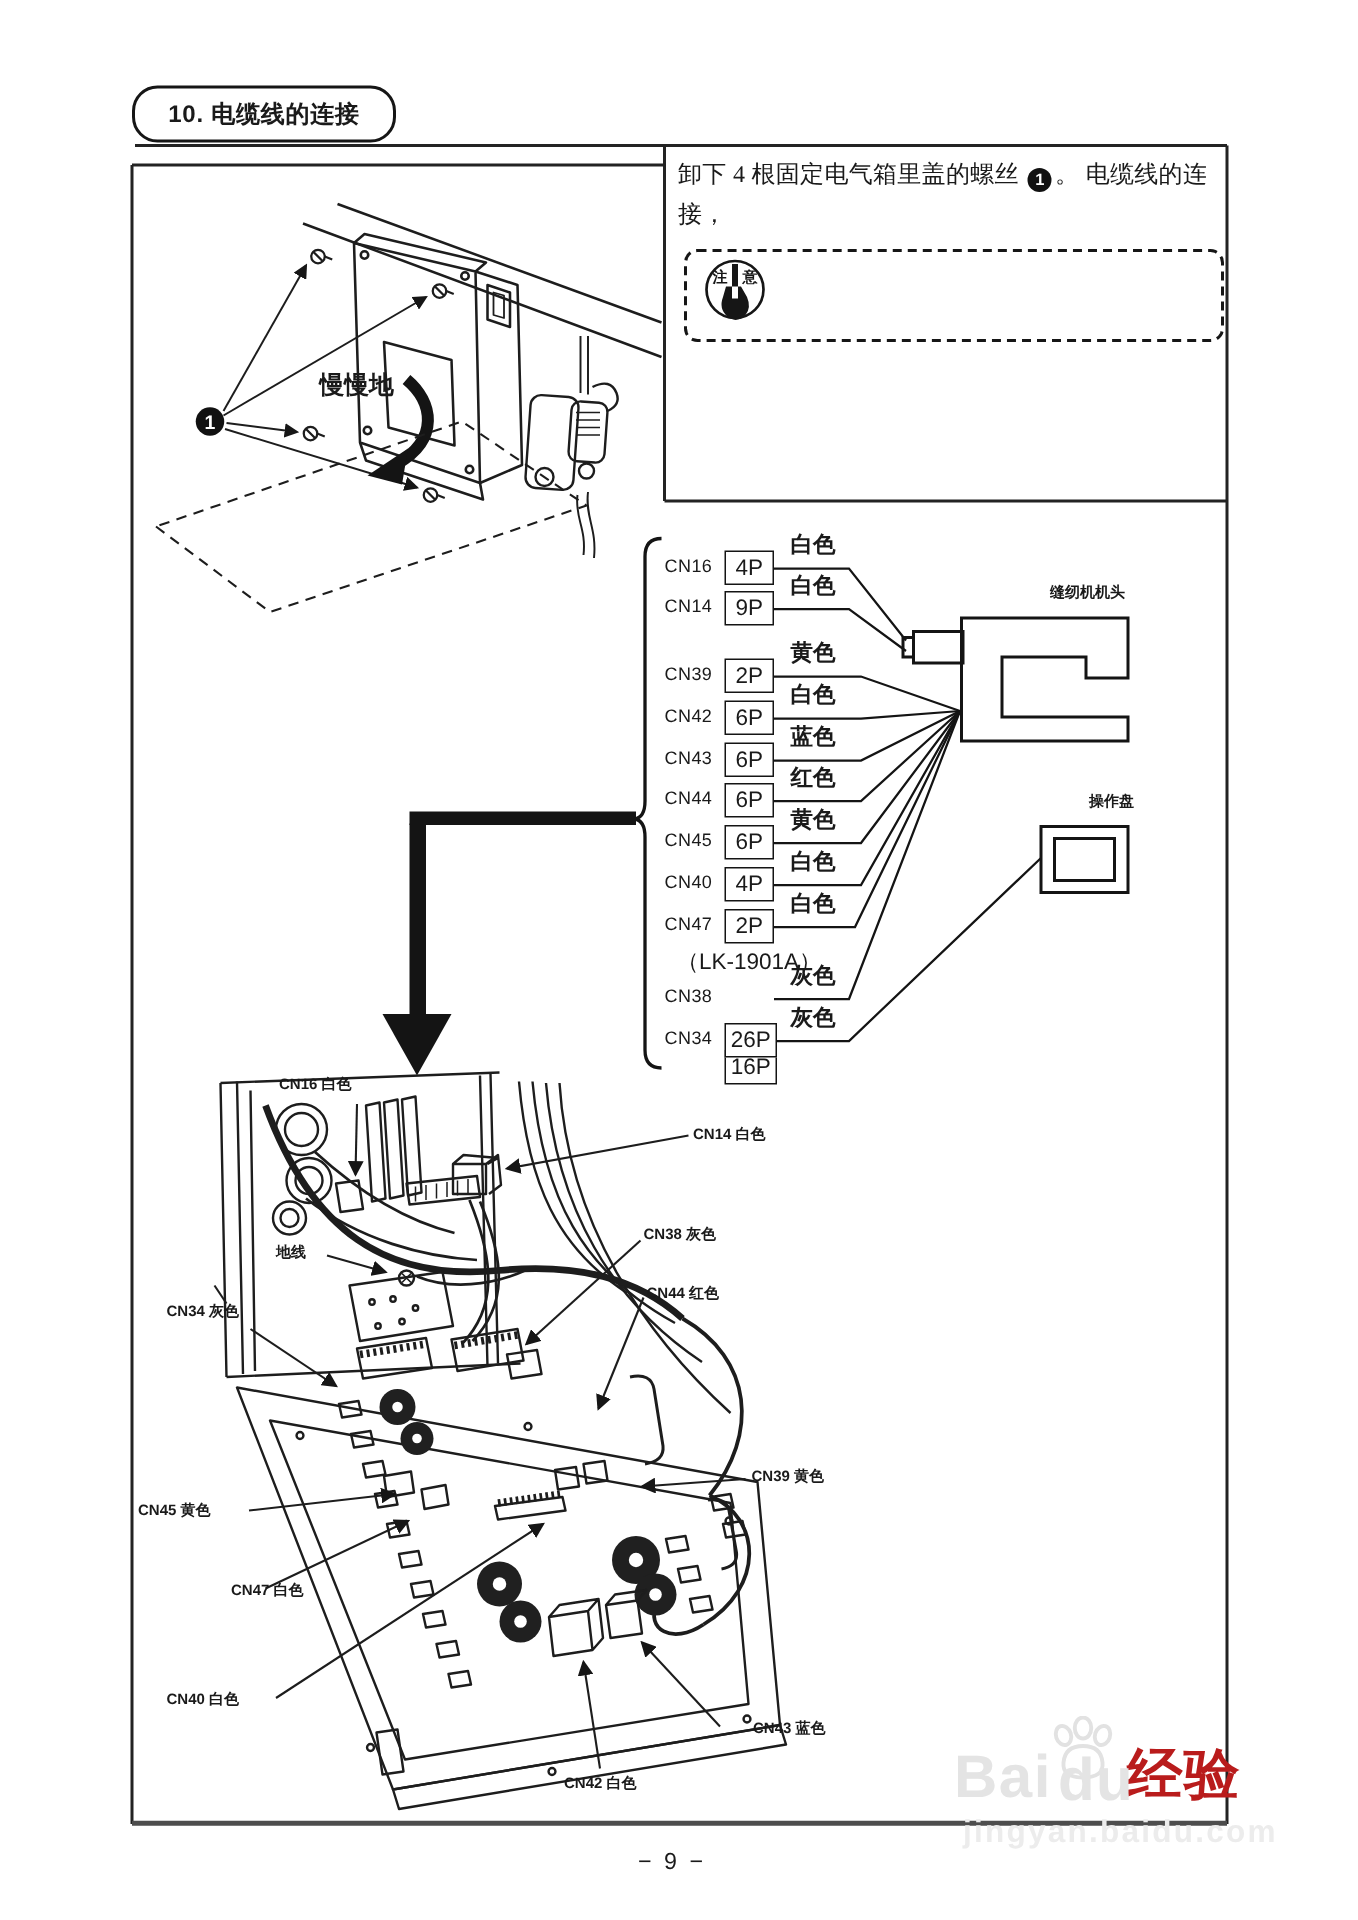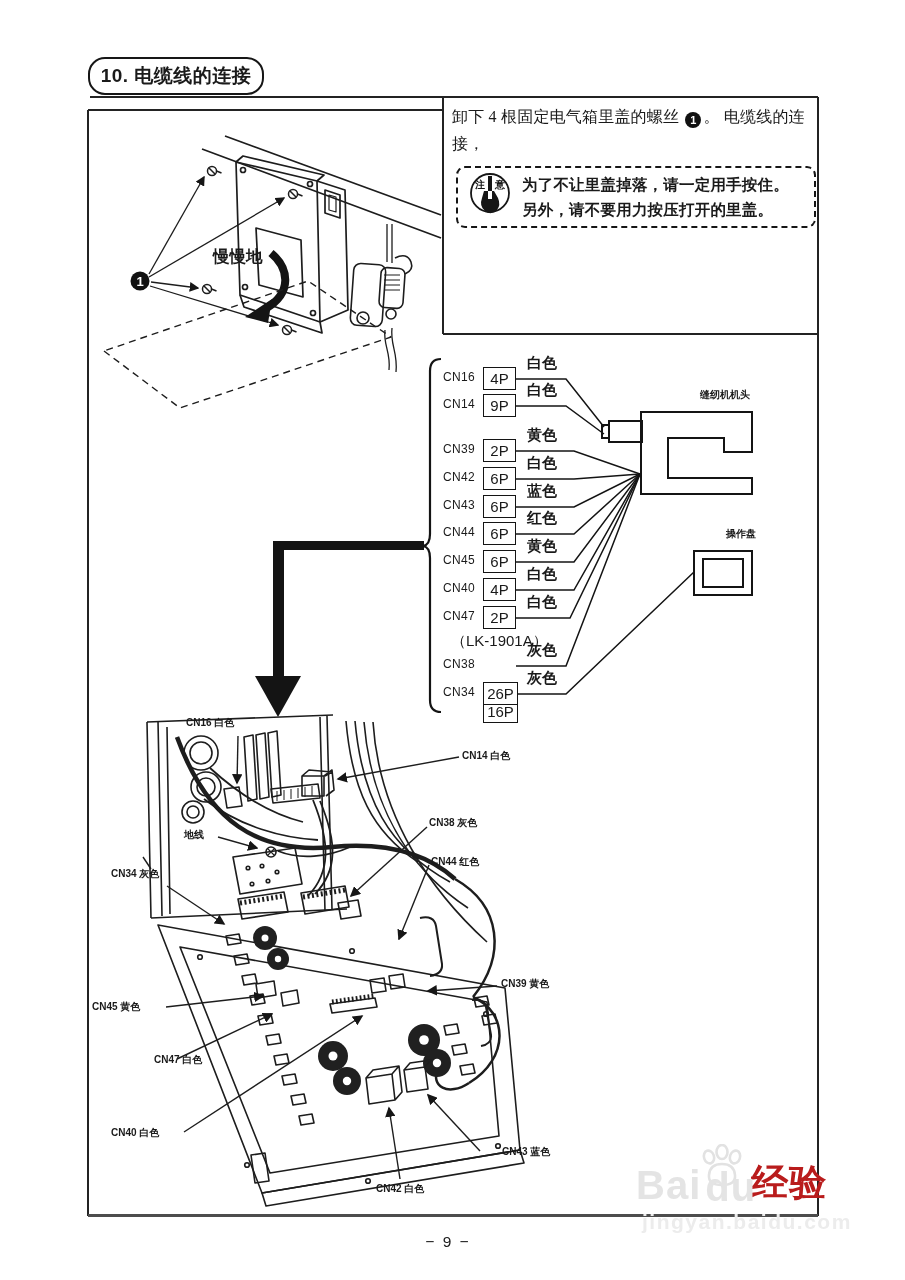--- a/index.html
+++ b/index.html
@@ -2,21 +2,21 @@
 <html><head>
 <meta charset="utf-8">
 <style>
   html,body{margin:0;padding:0;background:#fff;}
   #page{position:relative;width:905px;height:1280px;background:#fff;overflow:hidden;
         font-family:"Liberation Sans",sans-serif;color:#1a1a1a;}
   #art{position:absolute;left:0;top:0;z-index:1;}
   .ov{position:absolute;z-index:2;}
   #title-bubble{left:88px;top:57px;width:172px;height:34px;border:2.2px solid #161616;
      border-radius:17px;background:#fff;display:flex;align-items:center;justify-content:center;
-     font-size:19px;font-weight:600;letter-spacing:.5px;}
+     font-size:16px;font-weight:600;letter-spacing:.5px;}
   #instruction{left:452px;top:103px;width:372px;font-family:"Liberation Serif",serif;
      font-size:16px;line-height:27px;letter-spacing:.2px;}
   .num-circle{display:inline-block;width:16px;height:16px;border-radius:50%;background:#111;
      color:#fff;font-family:"Liberation Sans",sans-serif;font-size:11px;font-weight:700;
      text-align:center;line-height:16px;vertical-align:-2px;margin:0 2px;}
   #caution-box{left:456px;top:166px;width:356px;height:58px;border:2.5px dashed #161616;
      border-radius:9px;display:flex;align-items:center;}
   #caution-text{margin-left:10px;font-size:15.5px;font-weight:700;line-height:25px;letter-spacing:.2px;}
   #caution-icon{margin-left:10px;flex:0 0 auto;}
   .cn-name{position:absolute;font-size:12px;letter-spacing:.3px;}
@@ -284,24 +284,20 @@
 <div class="ov" id="caution-box">
   <span id="caution-icon">
     <svg width="44" height="46" viewBox="0 0 44 46">
       <circle cx="22" cy="21" r="19" fill="none" stroke="#161616" stroke-width="1.8"></circle>
       <rect x="20" y="4" width="4" height="15" fill="#161616"></rect>
       <text x="12" y="16" font-size="10" font-weight="bold" fill="#161616" text-anchor="middle" font-family="Liberation Sans, sans-serif">注</text>
       <text x="32" y="16" font-size="10" font-weight="bold" fill="#161616" text-anchor="middle" font-family="Liberation Sans, sans-serif">意</text>
       <path d="M20,19 l4,0 0,8 -4,0 z M14,26 q-3,8 3,13 q6,5 12,-1 q4,-5 1,-12 l-4,-7 -10,0 z" fill="#161616"></path>
     </svg>
   </span>
-  <div id="caution-text">
-    <span>为了不让里盖掉落，请一定用手按住。</span><br>
-    <span>另外，请不要用力按压打开的里盖。</span>
-  </div>
 </div>
 
 <div class="ov dlabel" id="slowly-label">慢慢地</div>
 
 <div id="cn-rows">
       <div class="ov cn-name" style="left: 443px; top: 370px;">CN16</div>
       <div class="ov cn-box" style="left: 483px; top: 367px;">4P</div>
       <div class="ov cn-color" style="left: 527px; top: 354px;">白色</div>
       <div class="ov cn-name" style="left: 443px; top: 397px;">CN14</div>
       <div class="ov cn-box" style="left: 483px; top: 394px;">9P</div>

